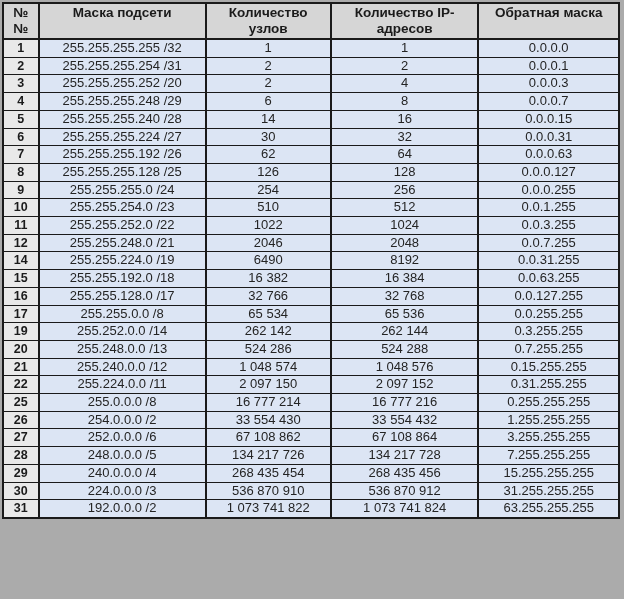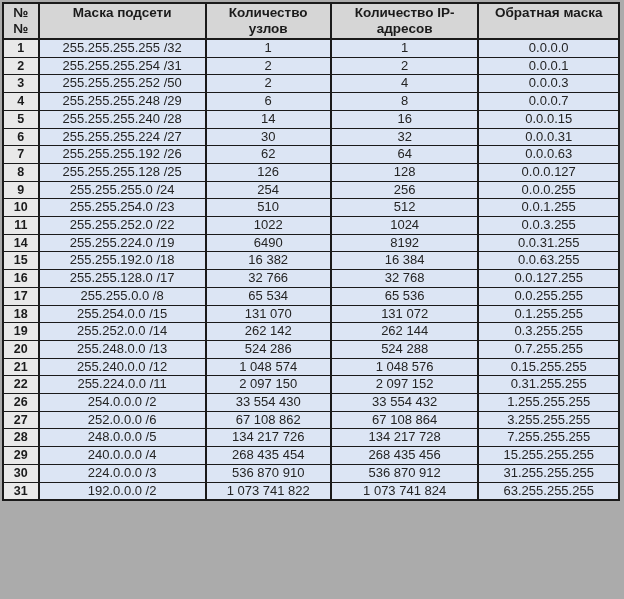--- a/index.html
+++ b/index.html
@@ -96,21 +96,21 @@
   <tr>
     <td class="c-num">2</td>
     <td class="c-mask">255.255.255.254 /31</td>
     <td class="c-hosts">2</td>
     <td class="c-ips">2</td>
     <td class="c-inverse">0.0.0.1</td>
   </tr>
 
   <tr>
     <td class="c-num">3</td>
-    <td class="c-mask">255.255.255.252 /50</td>
+    <td class="c-mask">255.255.255.252 /20</td>
     <td class="c-hosts">2</td>
     <td class="c-ips">4</td>
     <td class="c-inverse">0.0.0.3</td>
   </tr>
 
   <tr>
     <td class="c-num">4</td>
     <td class="c-mask">255.255.255.248 /29</td>
     <td class="c-hosts">6</td>
     <td class="c-ips">8</td>
@@ -166,20 +166,27 @@
   </tr>
 
   <tr>
     <td class="c-num">11</td>
     <td class="c-mask">255.255.252.0 /22</td>
     <td class="c-hosts">1022</td>
     <td class="c-ips">1024</td>
     <td class="c-inverse">0.0.3.255</td>
   </tr>
 
+  <tr>
+    <td class="c-num">12</td>
+    <td class="c-mask">255.255.248.0 /21</td>
+    <td class="c-hosts">2046</td>
+    <td class="c-ips">2048</td>
+    <td class="c-inverse">0.0.7.255</td>
+  </tr>
 
 
   <tr>
     <td class="c-num">14</td>
     <td class="c-mask">255.255.224.0 /19</td>
     <td class="c-hosts">6490</td>
     <td class="c-ips">8192</td>
     <td class="c-inverse">0.0.31.255</td>
   </tr>
 
@@ -200,27 +207,20 @@
   </tr>
 
   <tr>
     <td class="c-num">17</td>
     <td class="c-mask">255.255.0.0 /8</td>
     <td class="c-hosts">65 534</td>
     <td class="c-ips">65 536</td>
     <td class="c-inverse">0.0.255.255</td>
   </tr>
 
-  <tr>
-    <td class="c-num">18</td>
-    <td class="c-mask">255.254.0.0 /15</td>
-    <td class="c-hosts">131 070</td>
-    <td class="c-ips">131 072</td>
-    <td class="c-inverse">0.1.255.255</td>
-  </tr>
 
   <tr>
     <td class="c-num">19</td>
     <td class="c-mask">255.252.0.0 /14</td>
     <td class="c-hosts">262 142</td>
     <td class="c-ips">262 144</td>
     <td class="c-inverse">0.3.255.255</td>
   </tr>
 
   <tr>
@@ -242,20 +242,27 @@
   <tr>
     <td class="c-num">22</td>
     <td class="c-mask">255.224.0.0 /11</td>
     <td class="c-hosts">2 097 150</td>
     <td class="c-ips">2 097 152</td>
     <td class="c-inverse">0.31.255.255</td>
   </tr>
 
 
 
+  <tr>
+    <td class="c-num">25</td>
+    <td class="c-mask">255.0.0.0 /8</td>
+    <td class="c-hosts">16 777 214</td>
+    <td class="c-ips">16 777 216</td>
+    <td class="c-inverse">0.255.255.255</td>
+  </tr>
 
   <tr>
     <td class="c-num">26</td>
     <td class="c-mask">254.0.0.0 /2</td>
     <td class="c-hosts">33 554 430</td>
     <td class="c-ips">33 554 432</td>
     <td class="c-inverse">1.255.255.255</td>
   </tr>
 
   <tr>

